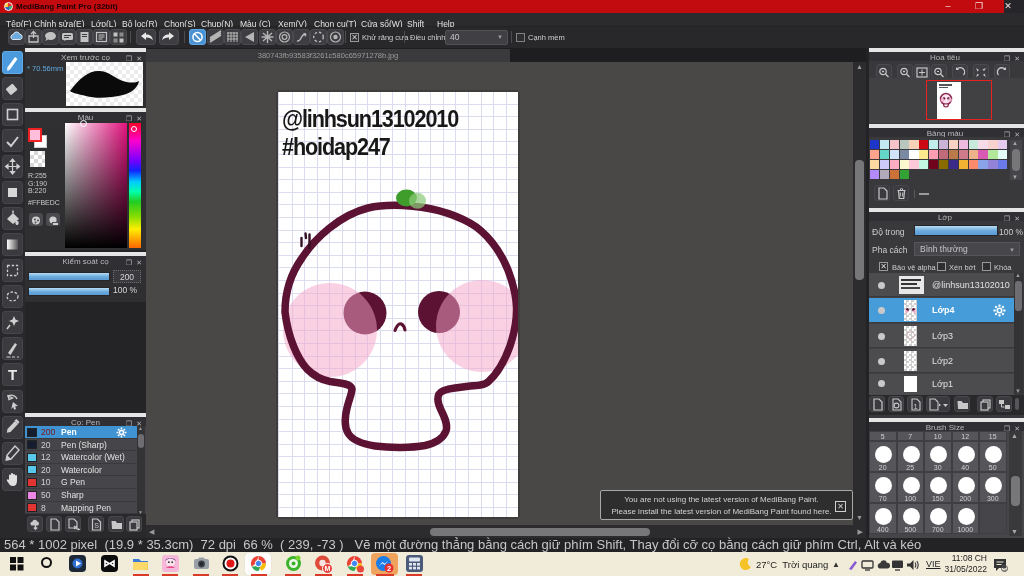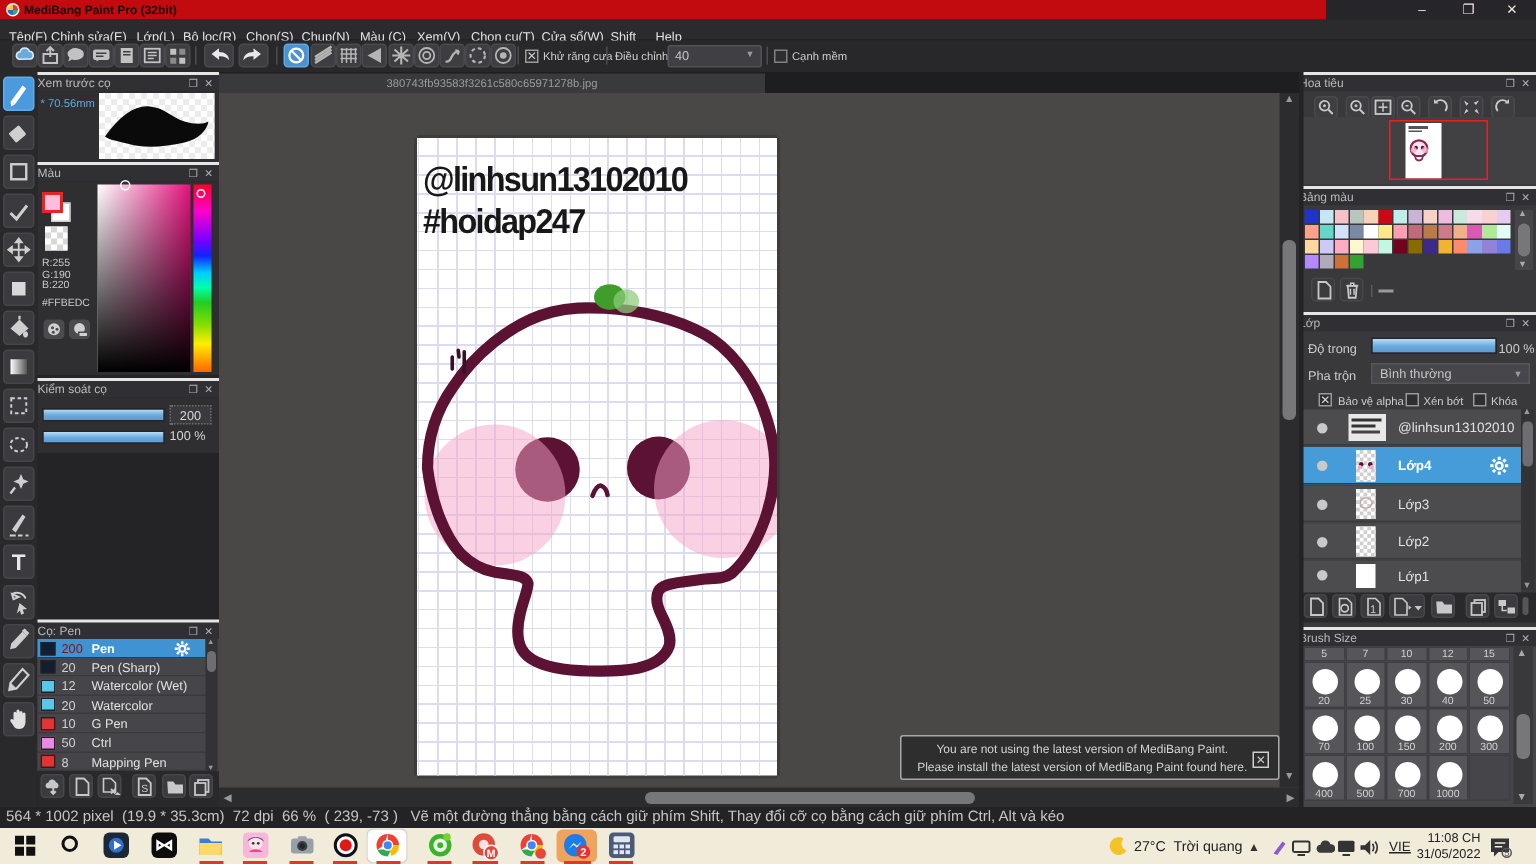--- a/index.html
+++ b/index.html
@@ -1,38 +1,38 @@
 <!DOCTYPE html>
 <html><head><meta charset="utf-8">
 <style>
 *{margin:0;padding:0;box-sizing:border-box;font-family:"Liberation Sans",sans-serif;}
 html,body{width:1024px;height:576px;overflow:hidden;background:#000;}
 #screen{position:absolute;left:0;top:0;width:1024px;height:576px;background:#26262a;overflow:hidden;}
 .abs{position:absolute;}
 
-#titlebar{left:0;top:0;width:884px;height:13px;background:#c10b0e;}
+#titlebar{left:0;top:0;width:1004px;height:13px;background:#c10b0e;}
 #titlebar .ttl{position:absolute;left:16px;top:1.5px;font-size:8px;color:#1d0202;font-weight:bold;letter-spacing:0;}
 #appicon{position:absolute;left:4px;top:2px;width:9px;height:9px;border-radius:50%;background:conic-gradient(#e33 0 25%,#3a7 25% 50%,#36c 50% 75%,#fc3 75%);border:1px solid #f8f8f8;}
 .winbtn{position:absolute;top:0px;color:#f3e2e2;font-size:9px;width:28px;text-align:center;line-height:13px;}
 #menubar{left:0;top:13px;width:1024px;height:14px;background:#2b2b2e;border-bottom:1px solid #222;}
 .mitem{position:absolute;top:4px;font-size:8.5px;color:#e3e3e3;line-height:14px;text-decoration:underline;}
 #toolbar{left:0;top:27px;width:1024px;height:21px;background:#28282b;}
 .tbtn{position:absolute;top:2px;width:17px;height:16px;background:#3e3e42;border:1px solid #4a4a4e;border-radius:3px;}
 .tbtn.blue{background:#4b92d2;border-color:#5fa8e8;}
 .tsep{position:absolute;top:4px;width:1px;height:12px;background:#4c4c50;}
 .tlabel{position:absolute;top:0;font-size:7.5px;color:#cfcfcf;line-height:21px;}
 
 #toolstrip{left:0;top:48px;width:25px;height:490px;background:#29292c;}
 .sbtn{position:absolute;left:2px;width:21px;height:23px;background:#3b3b3f;border:1px solid #46464a;border-radius:3px;color:#c9c9c9;}
 .sbtn.blue{background:#4b9add;border-color:#61ace8;}
 #leftcol{left:25px;top:48px;width:121px;height:490px;background:#242427;}
 #canvasarea{left:146px;top:48px;width:720px;height:490px;background:#494846;}
 #rightcol{left:866px;top:48px;width:158px;height:490px;background:#39393c;}
 
-.phead{position:absolute;height:13px;background:#303034;border-top:2px solid #e5e5e5;color:#b9b9b9;font-size:8px;line-height:12px;}
+.phead{position:absolute;height:13px;background:#303034;border-top:4px solid #e5e5e5;color:#b9b9b9;font-size:8px;text-align:center;line-height:12px;}
 .pbody{position:absolute;background:#2f2f32;}
 .pic{position:absolute;right:14px;top:2.5px;font-size:7px;color:#b0b0b0;line-height:7px;}
 .pic2{position:absolute;right:4px;top:2.5px;font-size:7px;color:#b0b0b0;line-height:7px;}
 .checker{background-image:conic-gradient(#d8d8d8 0 25%,#fff 25% 50%,#d8d8d8 50% 75%,#fff 75%);background-size:8px 8px;}
 .bslider{position:absolute;width:82px;height:9px;background:linear-gradient(to bottom,#b8dcf4,#69a9dd 55%,#5b9bd2);border:1px solid #26262a;}
 .brow{position:absolute;left:0;width:112px;height:12.6px;background:#46464a;border-bottom:1px solid #3a3a3e;}
 .bsw{position:absolute;left:2px;top:1.5px;width:10px;height:9px;border:1px solid #222;}
 .bnum{position:absolute;left:16px;top:1px;font-size:8.5px;color:#d0d0d0;}
 .bname{position:absolute;left:36px;top:1px;font-size:8.5px;color:#e2e2e2;}
 .lbtn{position:absolute;top:2px;width:16px;height:16px;background:#3b3b3f;border:1px solid #47474b;border-radius:3px;}
@@ -57,21 +57,21 @@
 
 #vscroll{left:853px;top:62px;width:13px;height:463px;background:#2c2c2f;}
 #vthumb{position:absolute;left:2px;top:98px;width:9px;height:120px;background:#77777a;border-radius:4px;}
 #hscroll{left:146px;top:525px;width:720px;height:13px;background:#2c2c2f;}
 #hthumb{position:absolute;left:284px;top:3px;width:220px;height:8px;background:#77777a;border-radius:4px;}
 .scrarrow{position:absolute;color:#9a9a9a;font-size:7px;}
 
 #notif{left:600px;top:490px;width:253px;height:30px;background:#2e2e2e;border:1px solid #a8a8a8;border-radius:2px;color:#d2d2d2;font-size:8px;text-align:center;line-height:11.5px;padding:3px 14px 0 4px;}
 #notifx{position:absolute;right:6px;top:10px;width:11px;height:11px;border:1px solid #cfcfcf;color:#cfcfcf;font-size:8px;line-height:10px;text-align:center;}
 
-#statusbar{left:0;top:538px;width:1024px;height:14px;background:#232326;color:#c6c6c6;font-size:10px;line-height:14px;}
+#statusbar{left:0;top:538px;width:1024px;height:14px;background:#232326;color:#c6c6c6;font-size:13px;line-height:14px;}
 
 #taskbar{left:0;top:552px;width:1024px;height:24px;background:#f1ecda;}
 .tico{position:absolute;top:3px;width:17px;height:17px;}
 .redline{position:absolute;top:21.5px;height:2.5px;background:#da3a28;}
 .trayico{position:absolute;top:6px;font-size:10px;color:#333;}
 </style></head>
 <body>
 <div id="screen">
   <div class="abs" id="titlebar">
     <div id="appicon"></div>
@@ -312,21 +312,21 @@
           <span class="bname">Watercolor</span>
         </div>
       <div class="brow" style="top:50.4px;">
           <span class="bsw" style="background:#e23432;"></span>
           <span class="bnum">10</span>
           <span class="bname">G Pen</span>
         </div>
       <div class="brow" style="top:63px;">
           <span class="bsw" style="background:#ee86e6;"></span>
           <span class="bnum">50</span>
-          <span class="bname">Ctrl</span>
+          <span class="bname">Sharp</span>
         </div>
       <div class="brow" style="top:75.6px;">
           <span class="bsw" style="background:#e23432;"></span>
           <span class="bnum">8</span>
           <span class="bname">Mapping Pen</span>
         </div>
       <div style="position:absolute;right:1px;top:0;width:8px;height:88px;background:#333336;">
           <div style="position:absolute;left:1px;top:8px;width:6px;height:14px;background:#6e6e72;border-radius:3px;"></div>
           <span style="position:absolute;left:1px;top:-1px;font-size:5px;color:#999;">▲</span>
           <span style="position:absolute;left:1px;bottom:-1px;font-size:5px;color:#999;">▼</span>
@@ -500,21 +500,21 @@
             <path d="M3.5 4.5h8M6.5 4V2.8h2V4M6.3 6.5v4M8.7 6.5v4" stroke="#c8c8c8" stroke-width="1"></path>
           </svg></div>
       <div style="position:absolute;left:48px;top:53px;width:1px;height:8px;background:#5a5a5e;"></div>
       <div style="position:absolute;left:53px;top:56px;width:10px;height:1.5px;background:#9a9a9a;"></div>
     </div>
     <div class="phead" style="left:0;top:160px;width:158px;">Lớp<span class="pic">❐</span><span class="pic2">✕</span></div>
     <div class="pbody" style="left:0;top:173px;width:158px;height:180px;background:#39393c;">
       <div style="position:absolute;left:6px;top:6px;font-size:8.5px;color:#cdcdcd;">Độ trong</div>
       <div style="position:absolute;left:48px;top:4px;width:84px;height:11px;background:linear-gradient(to bottom,#b8dcf4,#69a9dd 55%,#5b9bd2);border:1px solid #26262a;"></div>
       <div style="position:absolute;left:133px;top:6px;font-size:8.5px;color:#cdcdcd;">100 %</div>
-      <div style="position:absolute;left:6px;top:24px;font-size:8.5px;color:#cdcdcd;">Pha trộn</div>
+      <div style="position:absolute;left:6px;top:24px;font-size:8.5px;color:#cdcdcd;">Pha cách</div>
       <div style="position:absolute;left:48px;top:21px;width:106px;height:14px;background:#47474b;border:1px solid #55555a;color:#c6c6c6;font-size:8.5px;line-height:13px;padding-left:5px;">Bình thường<span style="position:absolute;right:4px;top:1px;color:#9a9a9a;font-size:6px;">▼</span></div>
       <div style="position:absolute;left:13px;top:41px;width:9px;height:9px;border:1px solid #9a9a9a;background:#2e2e31;color:#d8d8d8;font-size:8px;line-height:8px;text-align:center;">✕</div>
       <span style="position:absolute;left:26px;top:42px;font-size:7.5px;color:#cdcdcd;">Bảo vệ alpha</span>
       <div style="position:absolute;left:71px;top:41px;width:9px;height:9px;border:1px solid #9a9a9a;background:#2e2e31;"></div>
       <span style="position:absolute;left:83px;top:42px;font-size:7.5px;color:#cdcdcd;">Xén bớt</span>
       <div style="position:absolute;left:116px;top:41px;width:9px;height:9px;border:1px solid #9a9a9a;background:#2e2e31;"></div>
       <span style="position:absolute;left:128px;top:42px;font-size:7.5px;color:#cdcdcd;">Khóa</span>
       <div id="layers" style="position:absolute;left:2px;top:52px;width:146px;height:120px;background:#424245;">
           <div class="lrow" style="top:0;">
             <div class="ldot"></div>

